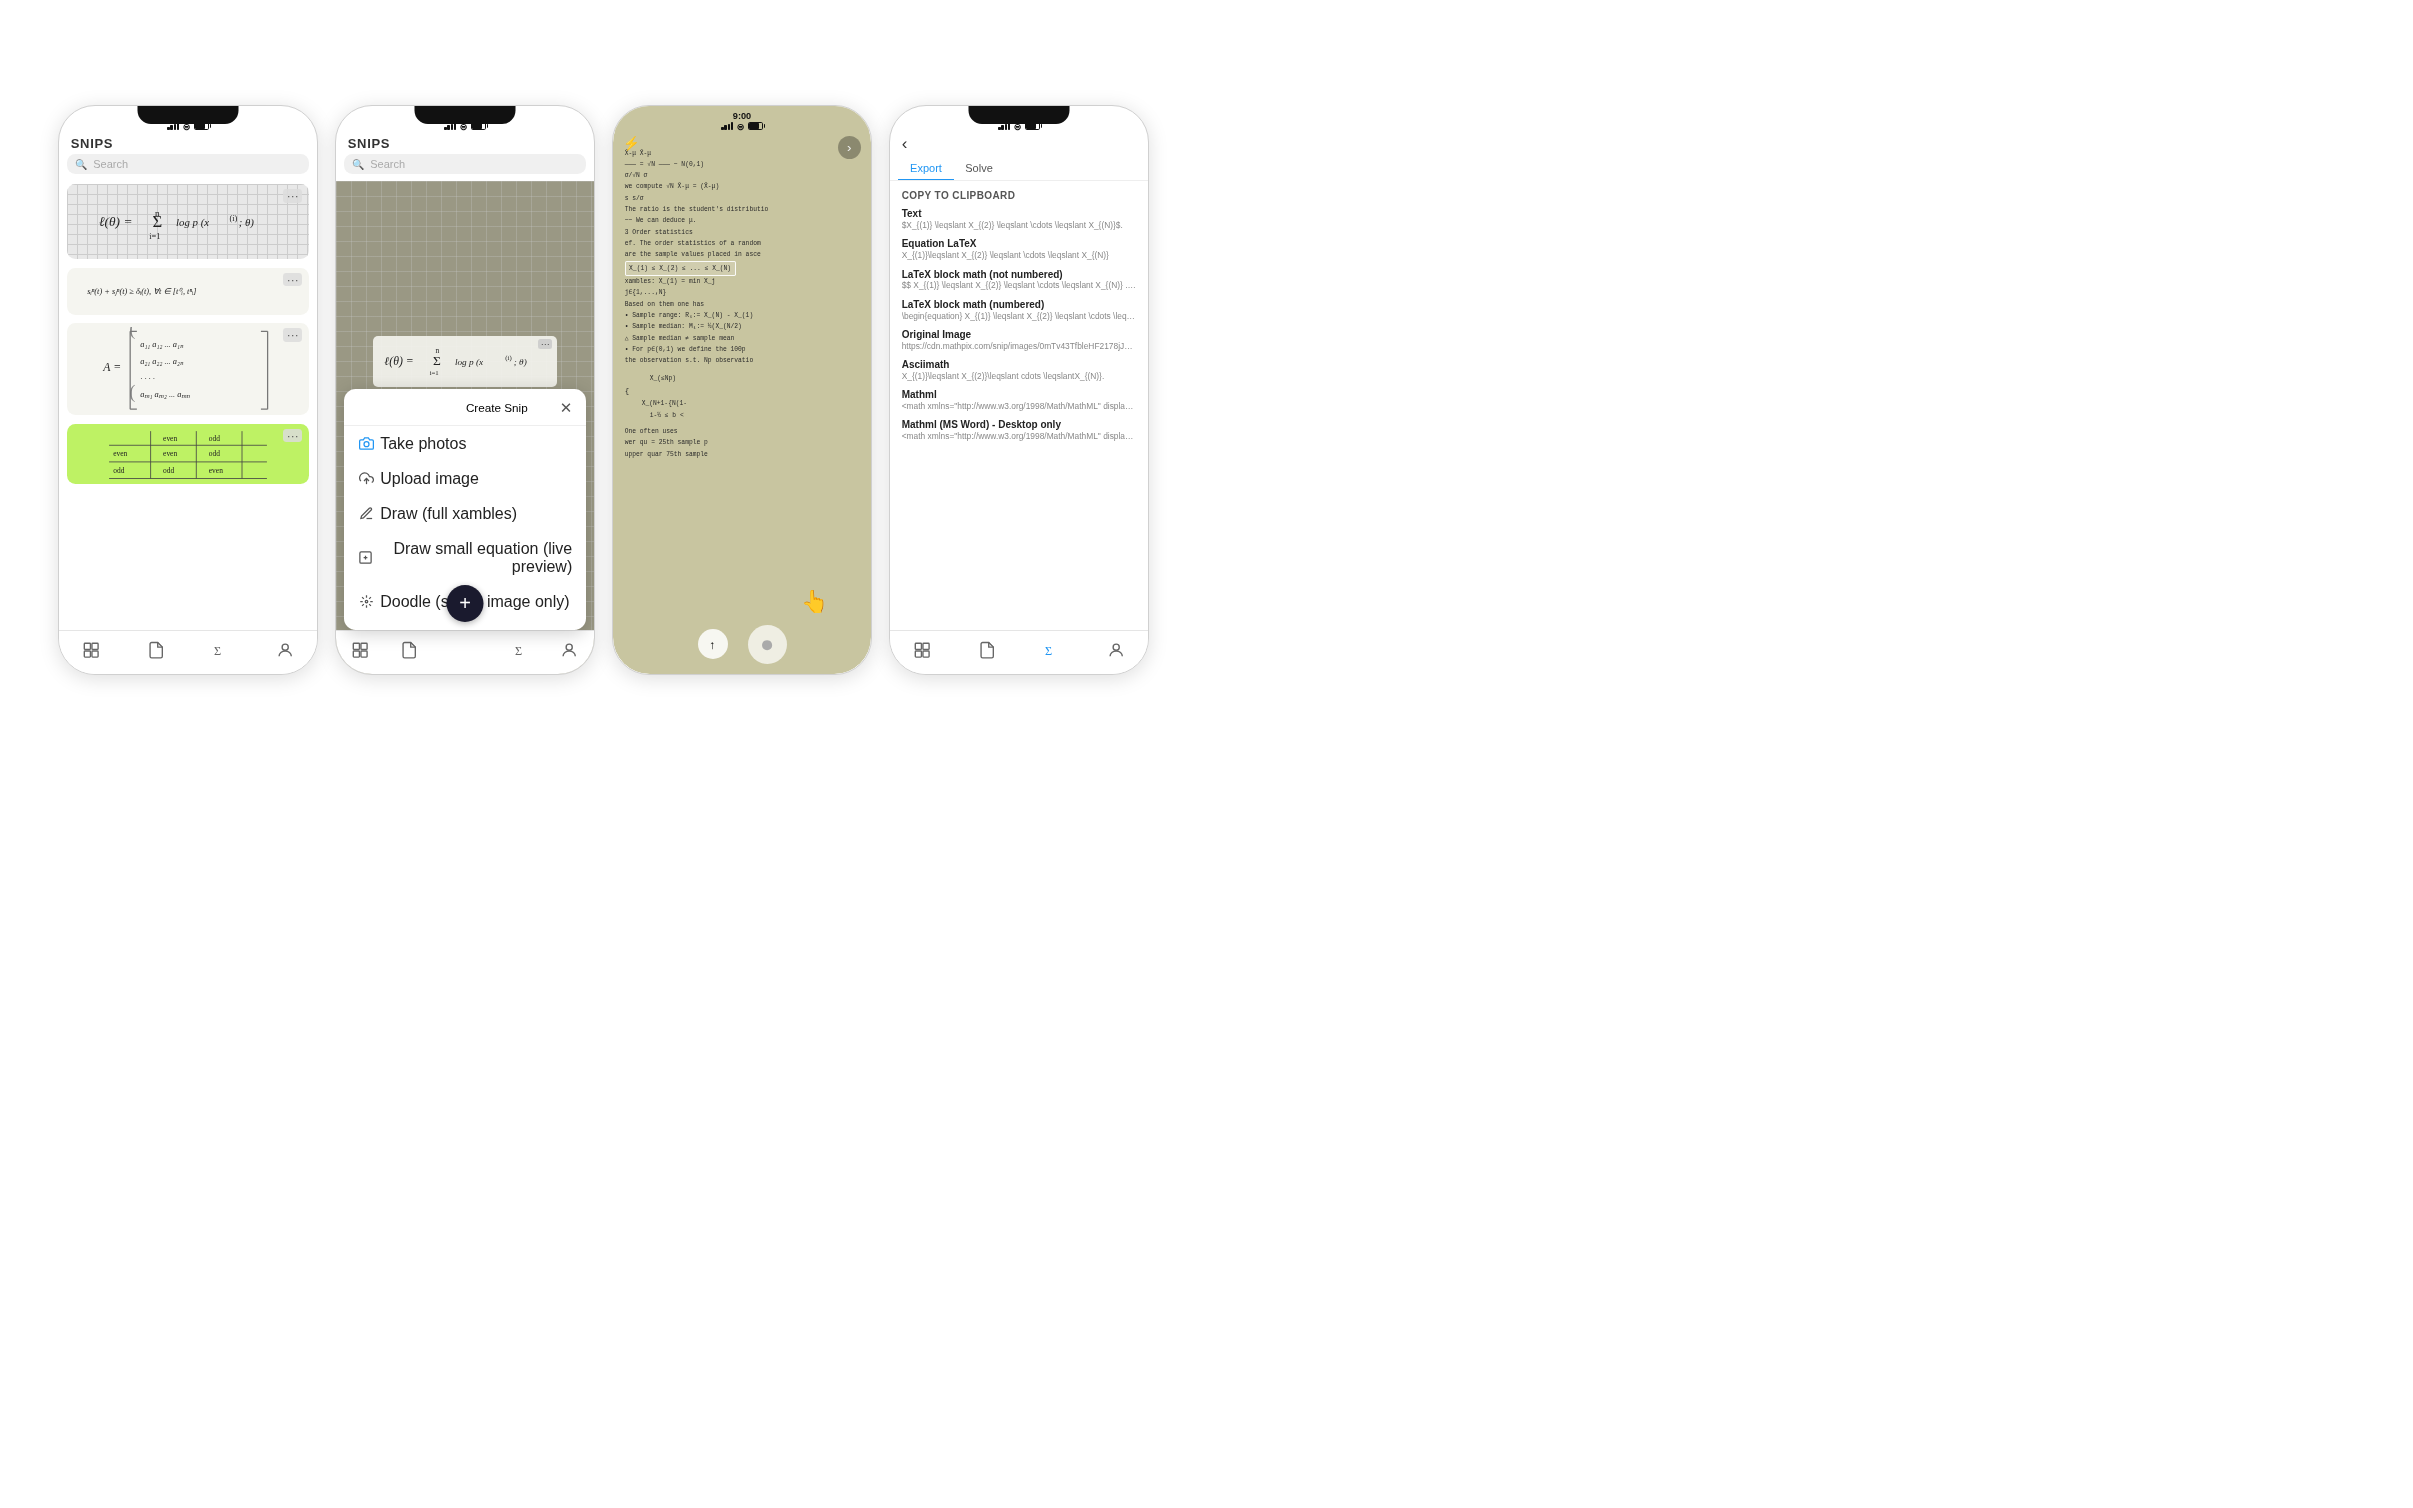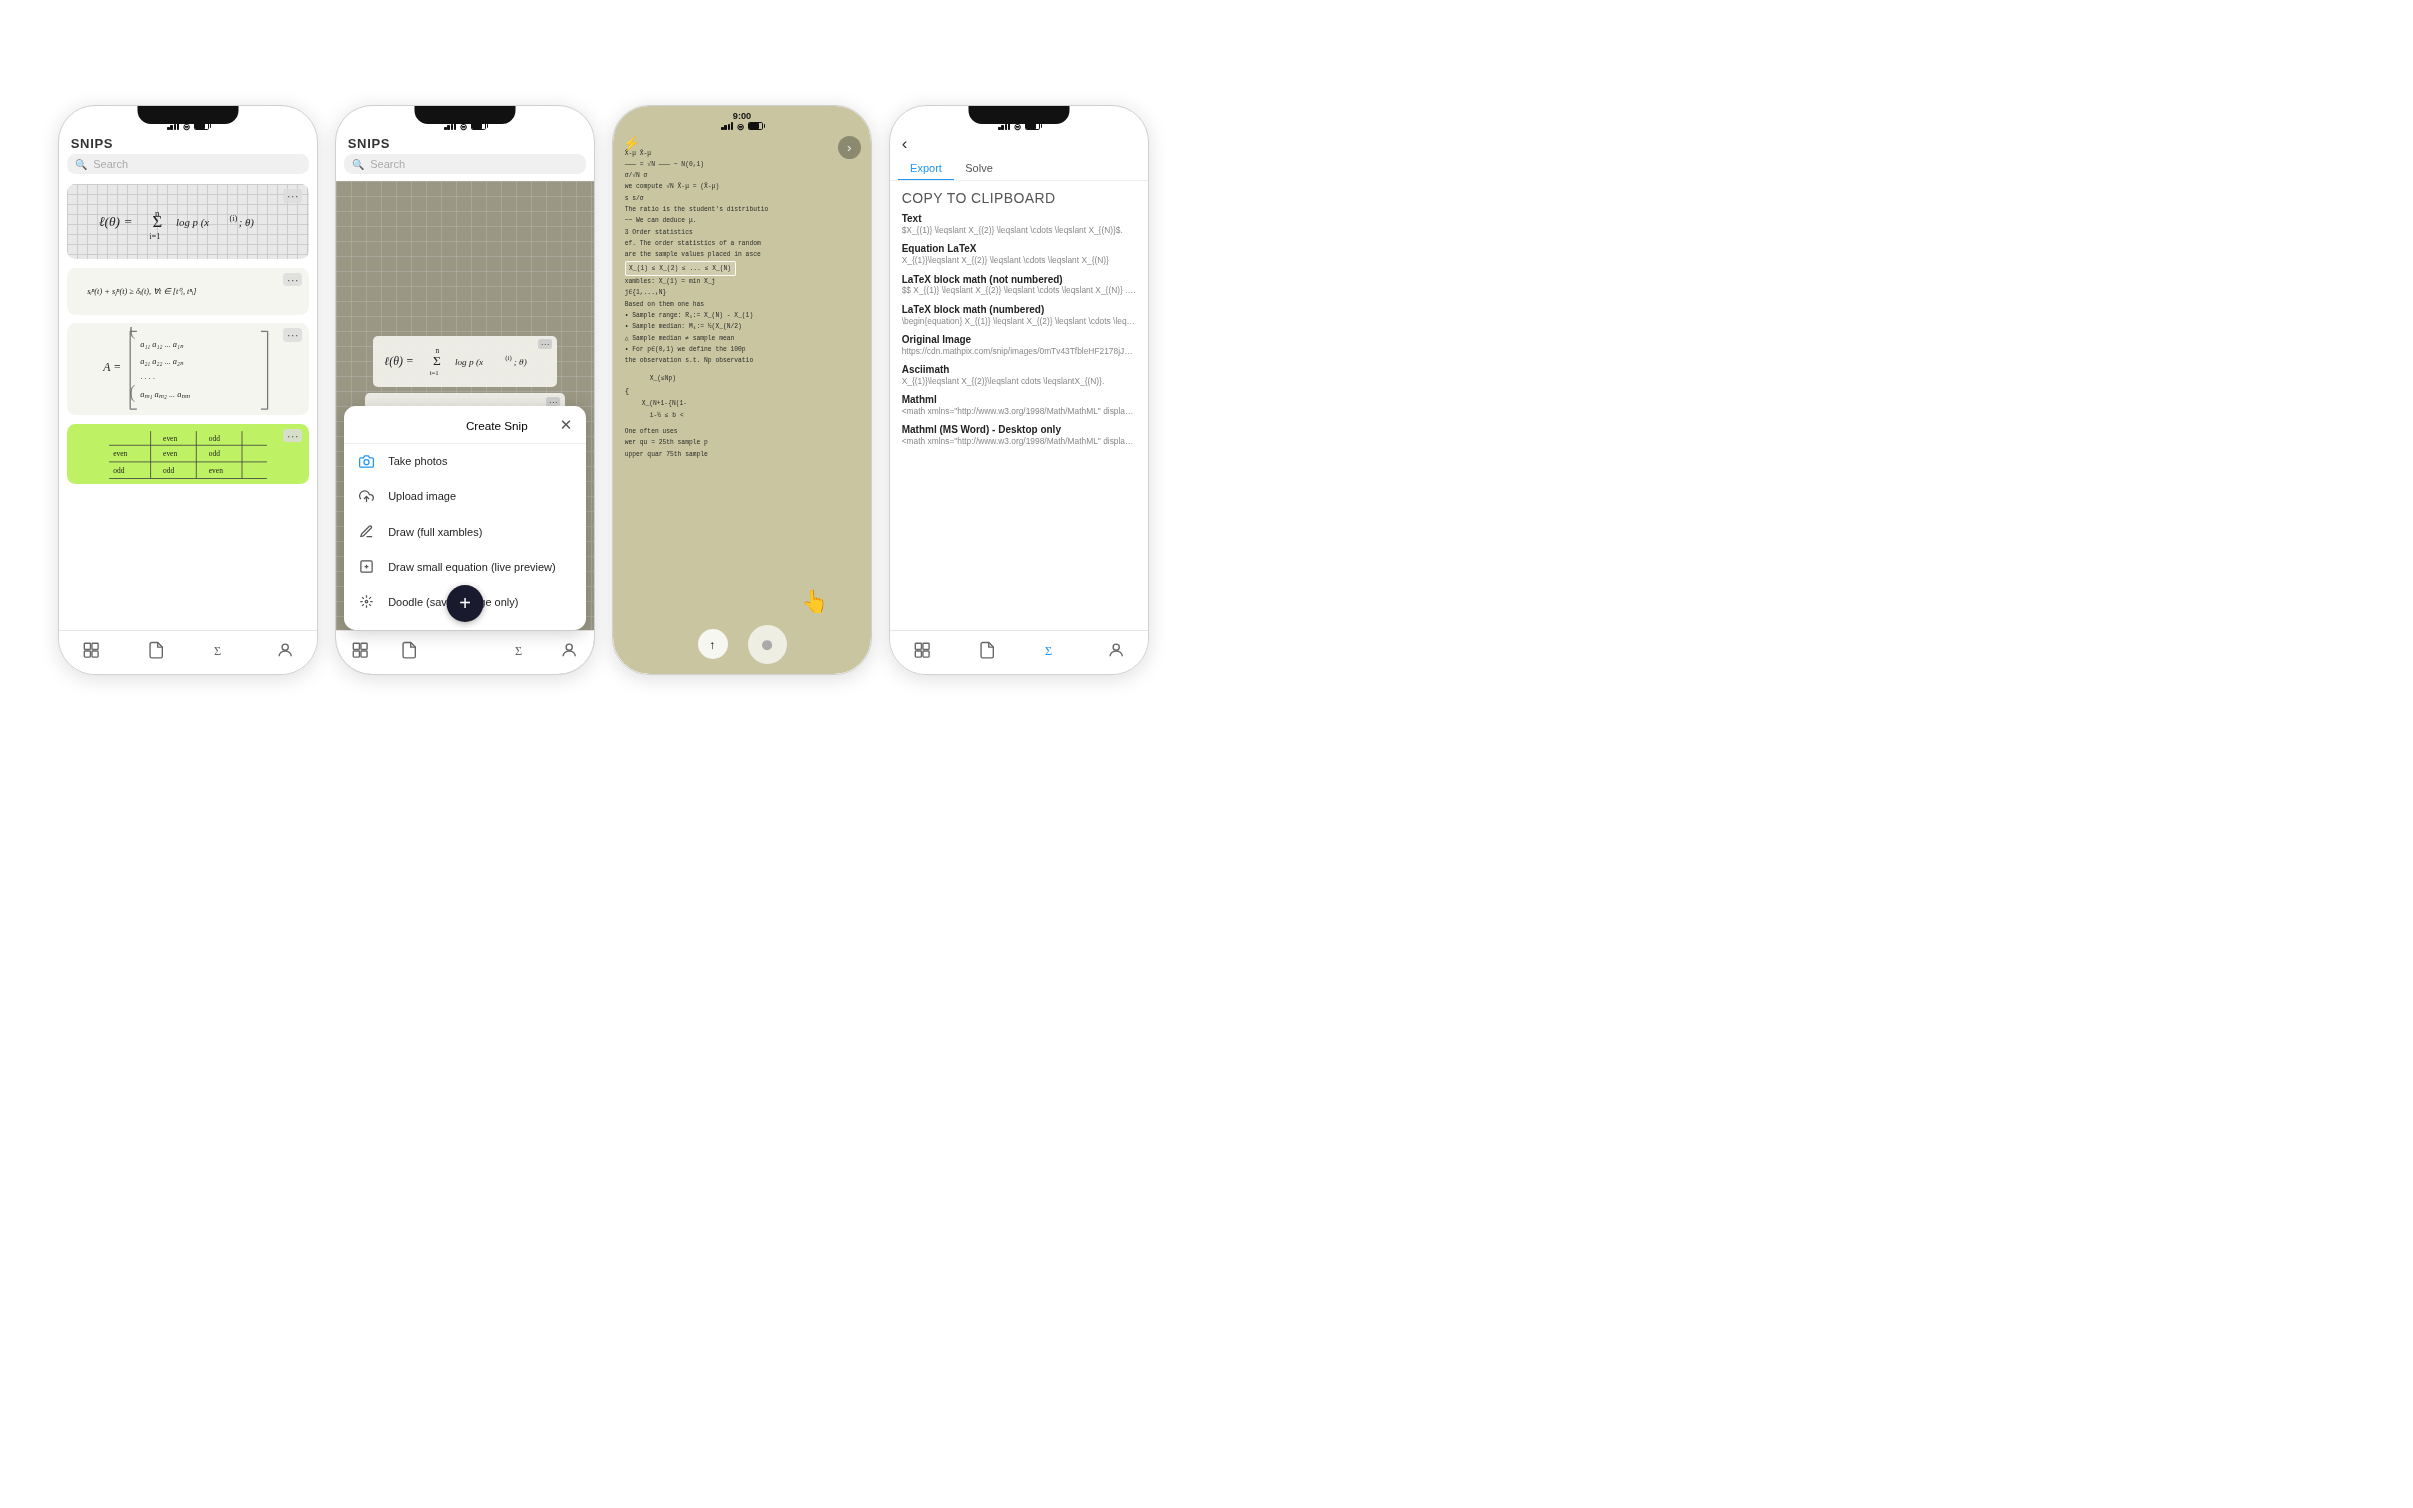--- a/index.html
+++ b/index.html
@@ -215,23 +215,23 @@
 
     .popup-close {
       font-size: 15px;
       color: #555;
       cursor: pointer;
     }
 
     .popup-item {
       display: flex;
       align-items: center;
-      gap: 12px;
+      gap: 4px;
       padding: 8.4px 13.4px;
-      font-size: 11px;
+      font-size: 16px;
       color: #222;
       text-align: right;
     }
 
     .popup-item-icon {
       width: 18.4px;
       height: 18.4px;
       display: flex;
       align-items: center;
       justify-content: center;
@@ -288,22 +288,22 @@
       cursor: pointer;
     }
 
     .export-tab.active {
       color: #2196f3;
       border-bottom: 1.7px solid #2196f3;
     }
 
     .copy-label {
       padding: 3.4px 11.7px;
-      font-size: 14px;
-      font-weight: 400;
+      font-size: 10px;
+      font-weight: 700;
       color: #555;
       letter-spacing: 0.4px;
     }
 
     .export-item {
       padding: 4.2px 11.7px;
     }
 
     .export-item-title {
       font-size: 10px;

